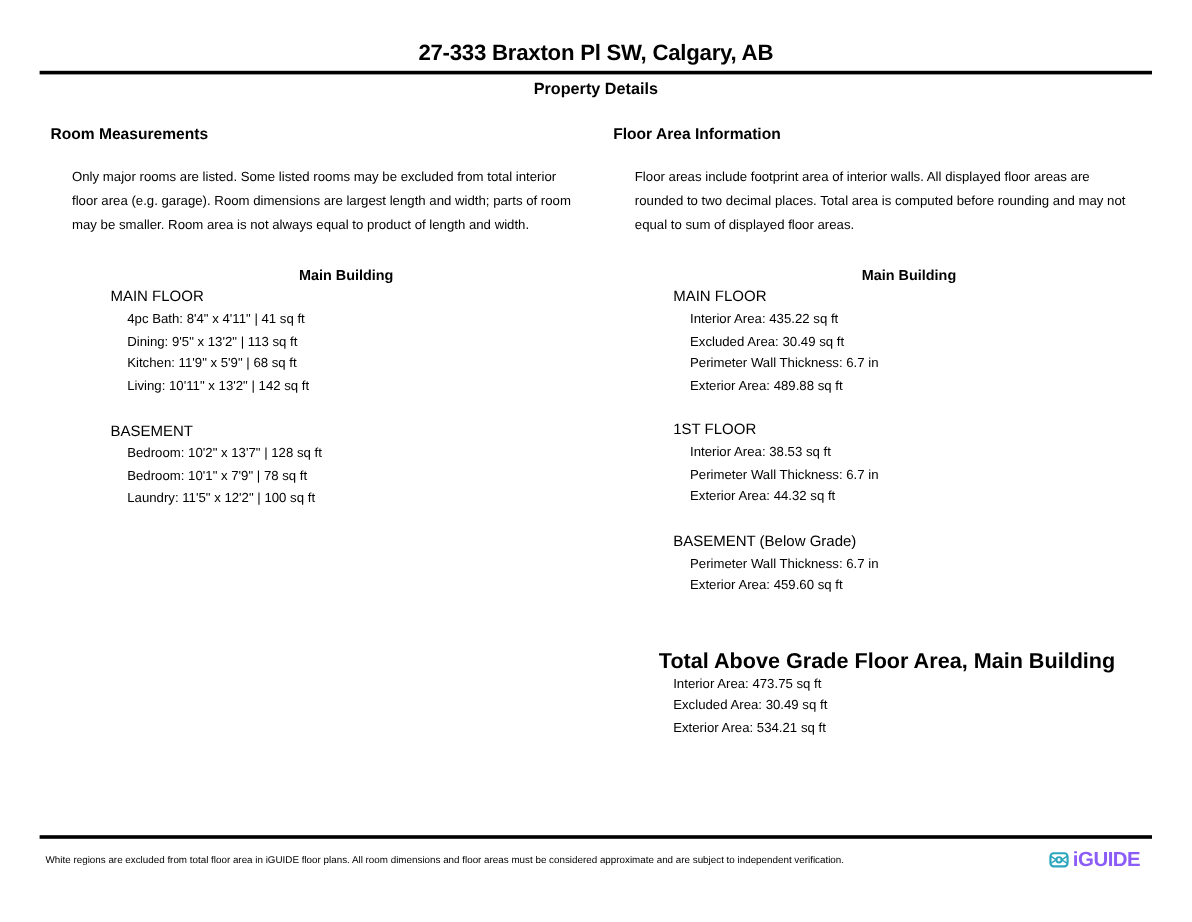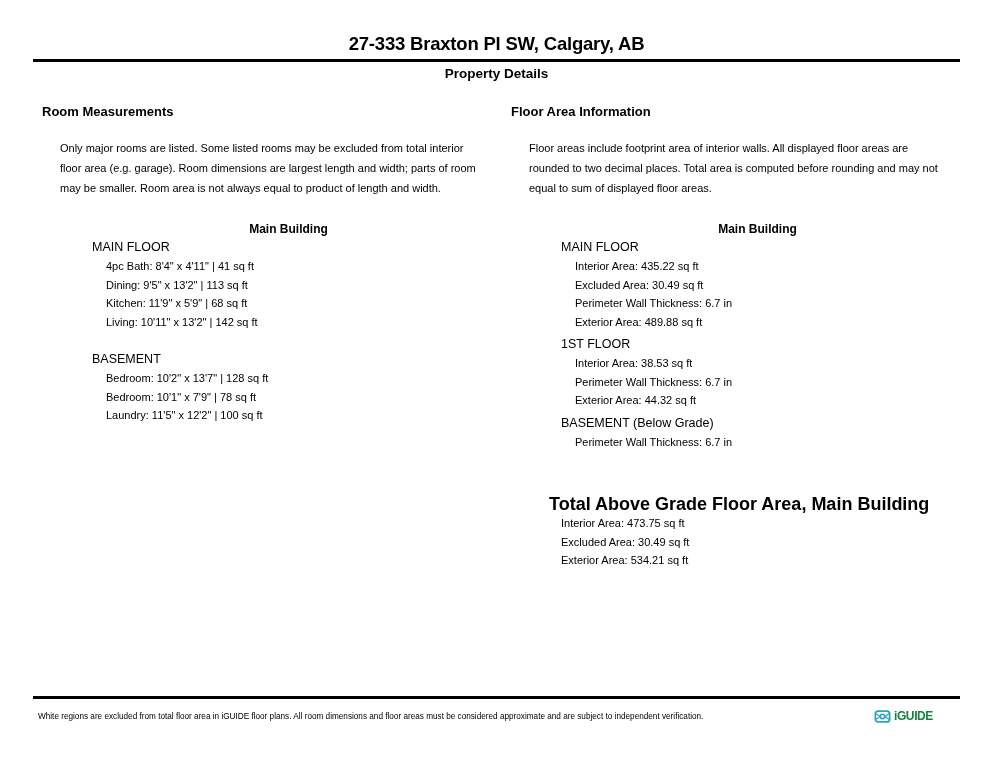--- a/index.html
+++ b/index.html
@@ -97,21 +97,21 @@
     white-space: nowrap;
   }
   .item {
     font-size: 11px;
     margin-left: 64px;
     line-height: 18.5px;
     white-space: nowrap;
   }
 
   
-  .col-right .group + .group { margin-top: 4px; }
+  .col-right .group + .group { margin-top: 18px; }
 
   .total-block {
     margin-top: 44px;
   }
   .total-title {
     font-size: 18px;
     font-weight: bold;
     margin-left: 38px;
     line-height: 19px;
     white-space: nowrap;
@@ -147,23 +147,23 @@
     align-items: center;
     gap: 3px;
   }
   .logo-mark {
     width: 17px;
     height: 17px;
     flex: 0 0 auto;
     display: block;
   }
   .logo-text {
-    font-size: 12px;
-    font-weight: bold;
-    color: #15803d;
+    font-size: 17px;
+    font-weight: bold;
+    color: #8b5cf6;
     letter-spacing: -0.4px;
     line-height: 17px;
   }
 </style>
 </head>
 <body>
 
 <div class="page">
 
   <div class="doc-title">27-333 Braxton Pl SW, Calgary, AB</div>
@@ -212,20 +212,21 @@
       <div class="group">
         <div class="group-title">1ST FLOOR</div>
         <div class="item">Interior Area: 38.53 sq ft</div>
         <div class="item">Perimeter Wall Thickness: 6.7 in</div>
         <div class="item">Exterior Area: 44.32 sq ft</div>
       </div>
 
       <div class="group">
         <div class="group-title">BASEMENT (Below Grade)</div>
         <div class="item">Perimeter Wall Thickness: 6.7 in</div>
+        <div class="item">Exterior Area: 459.60 sq ft</div>
       </div>
 
       <div class="total-block">
         <div class="total-title">Total Above Grade Floor Area, Main Building</div>
         <div class="item">Interior Area: 473.75 sq ft</div>
         <div class="item">Excluded Area: 30.49 sq ft</div>
         <div class="item">Exterior Area: 534.21 sq ft</div>
       </div>
     </div>
   </div>

